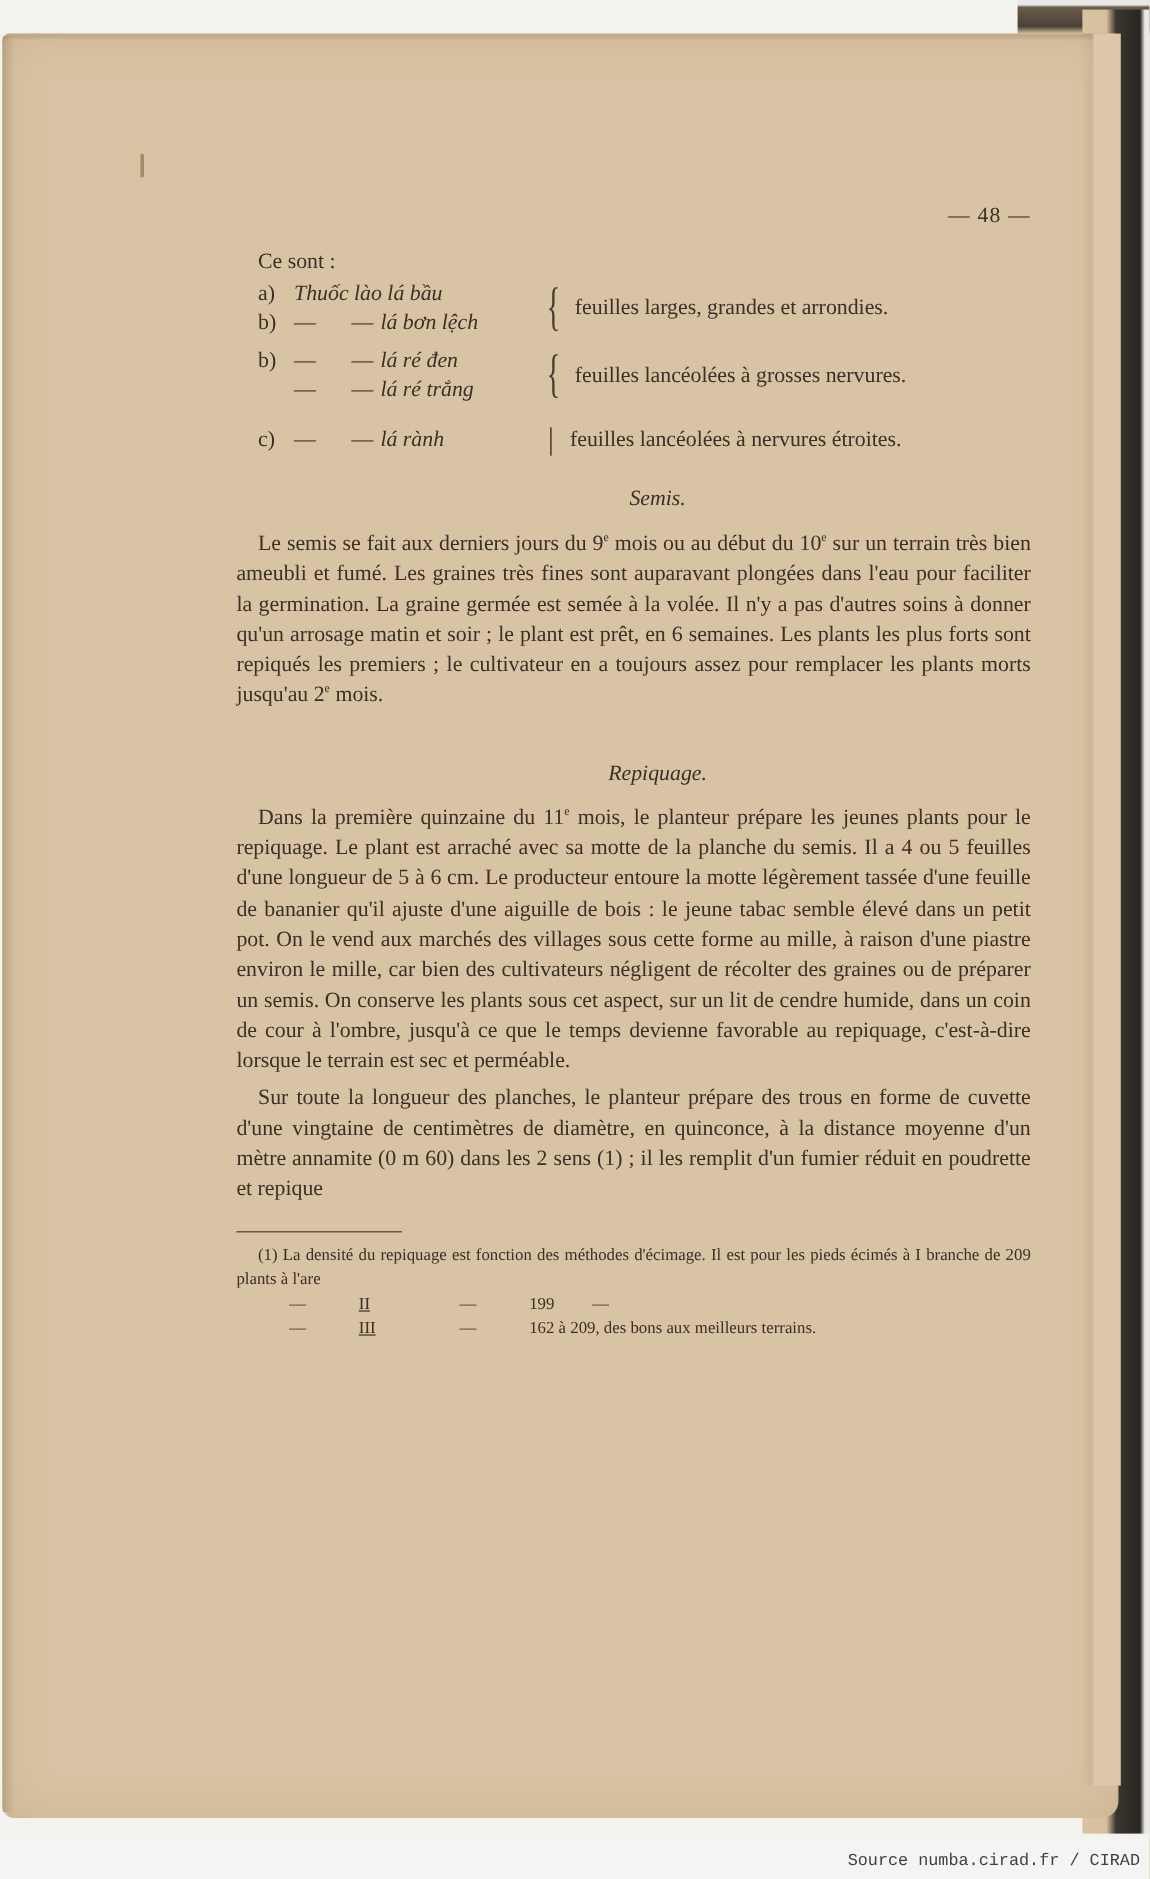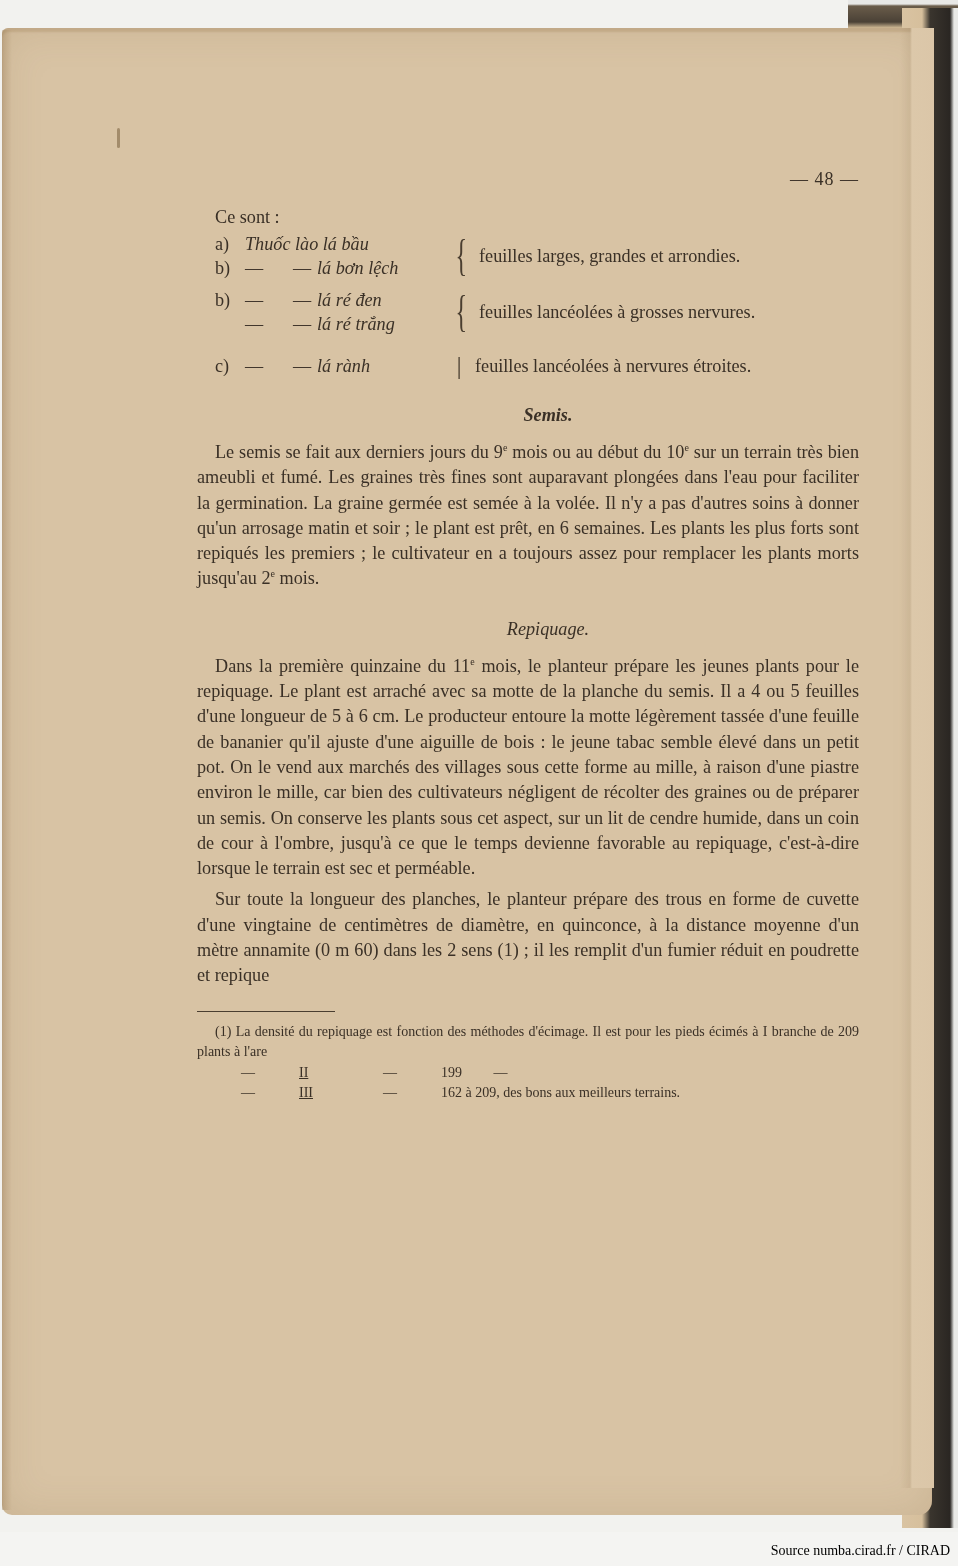--- a/index.html
+++ b/index.html
@@ -68,40 +68,40 @@
   .group-gap { height: 8px; }
   .para {
     text-align: justify; text-align-last: left;
     line-height: 25.3px; margin: 0; text-indent: 18px;
   }
   .para.first { margin-top: 4px; }
   .section-title {
     text-align: center; font-style: italic; margin-left: 40px;
     line-height: 26px;
   }
-  .section-title.semis { margin-top: 14px; margin-bottom: 12px; font-weight: bold; }
-  .section-title.repiquage { margin-top: 24px; margin-bottom: 12px; }
+  .section-title.semis { margin-top: 14px; margin-bottom: 12px; }
+  .section-title.repiquage { margin-top: 39px; margin-bottom: 12px; }
   .para-gap { height: 6px; }
   .fn-rule {
     width: 138px; height: 1px; background: #4a3e30; margin-top: 22px; margin-bottom: 10px;
   }
   .footnote {
     font-size: 14px; line-height: 20.5px; color: #3a3026;
   }
   .fn-first { text-indent: 18px; text-align: justify; }
   .fn-table-row { display: flex; line-height: 20.5px; }
   .fn-c1 { width: 102px; text-align: center; }
   .fn-c2 { width: 60px; text-align: left; text-decoration: underline; }
   .fn-c3 { width: 62px; text-align: center; }
   .fn-c4 { flex: 1; padding-left: 20px; }
   .fn-indent { text-indent: 18px; }
   .credit {
     position: absolute; right: 8px; top: 1543px;
-    font-family: Liberation Serif, serif;
-    font-size: 14px; color: #000000;
+    font-family: Liberation Mono, monospace;
+    font-size: 14px; color: #404040;
   }
   sup { font-size: 0.55em; vertical-align: 0.75em; line-height: 0; }
 </style>
 </head>
 <body>
 
 <div class="scan-bg"></div>
 <div class="book-edge-top"></div>
 <div class="book-edge"></div>
 <div class="page"></div>

